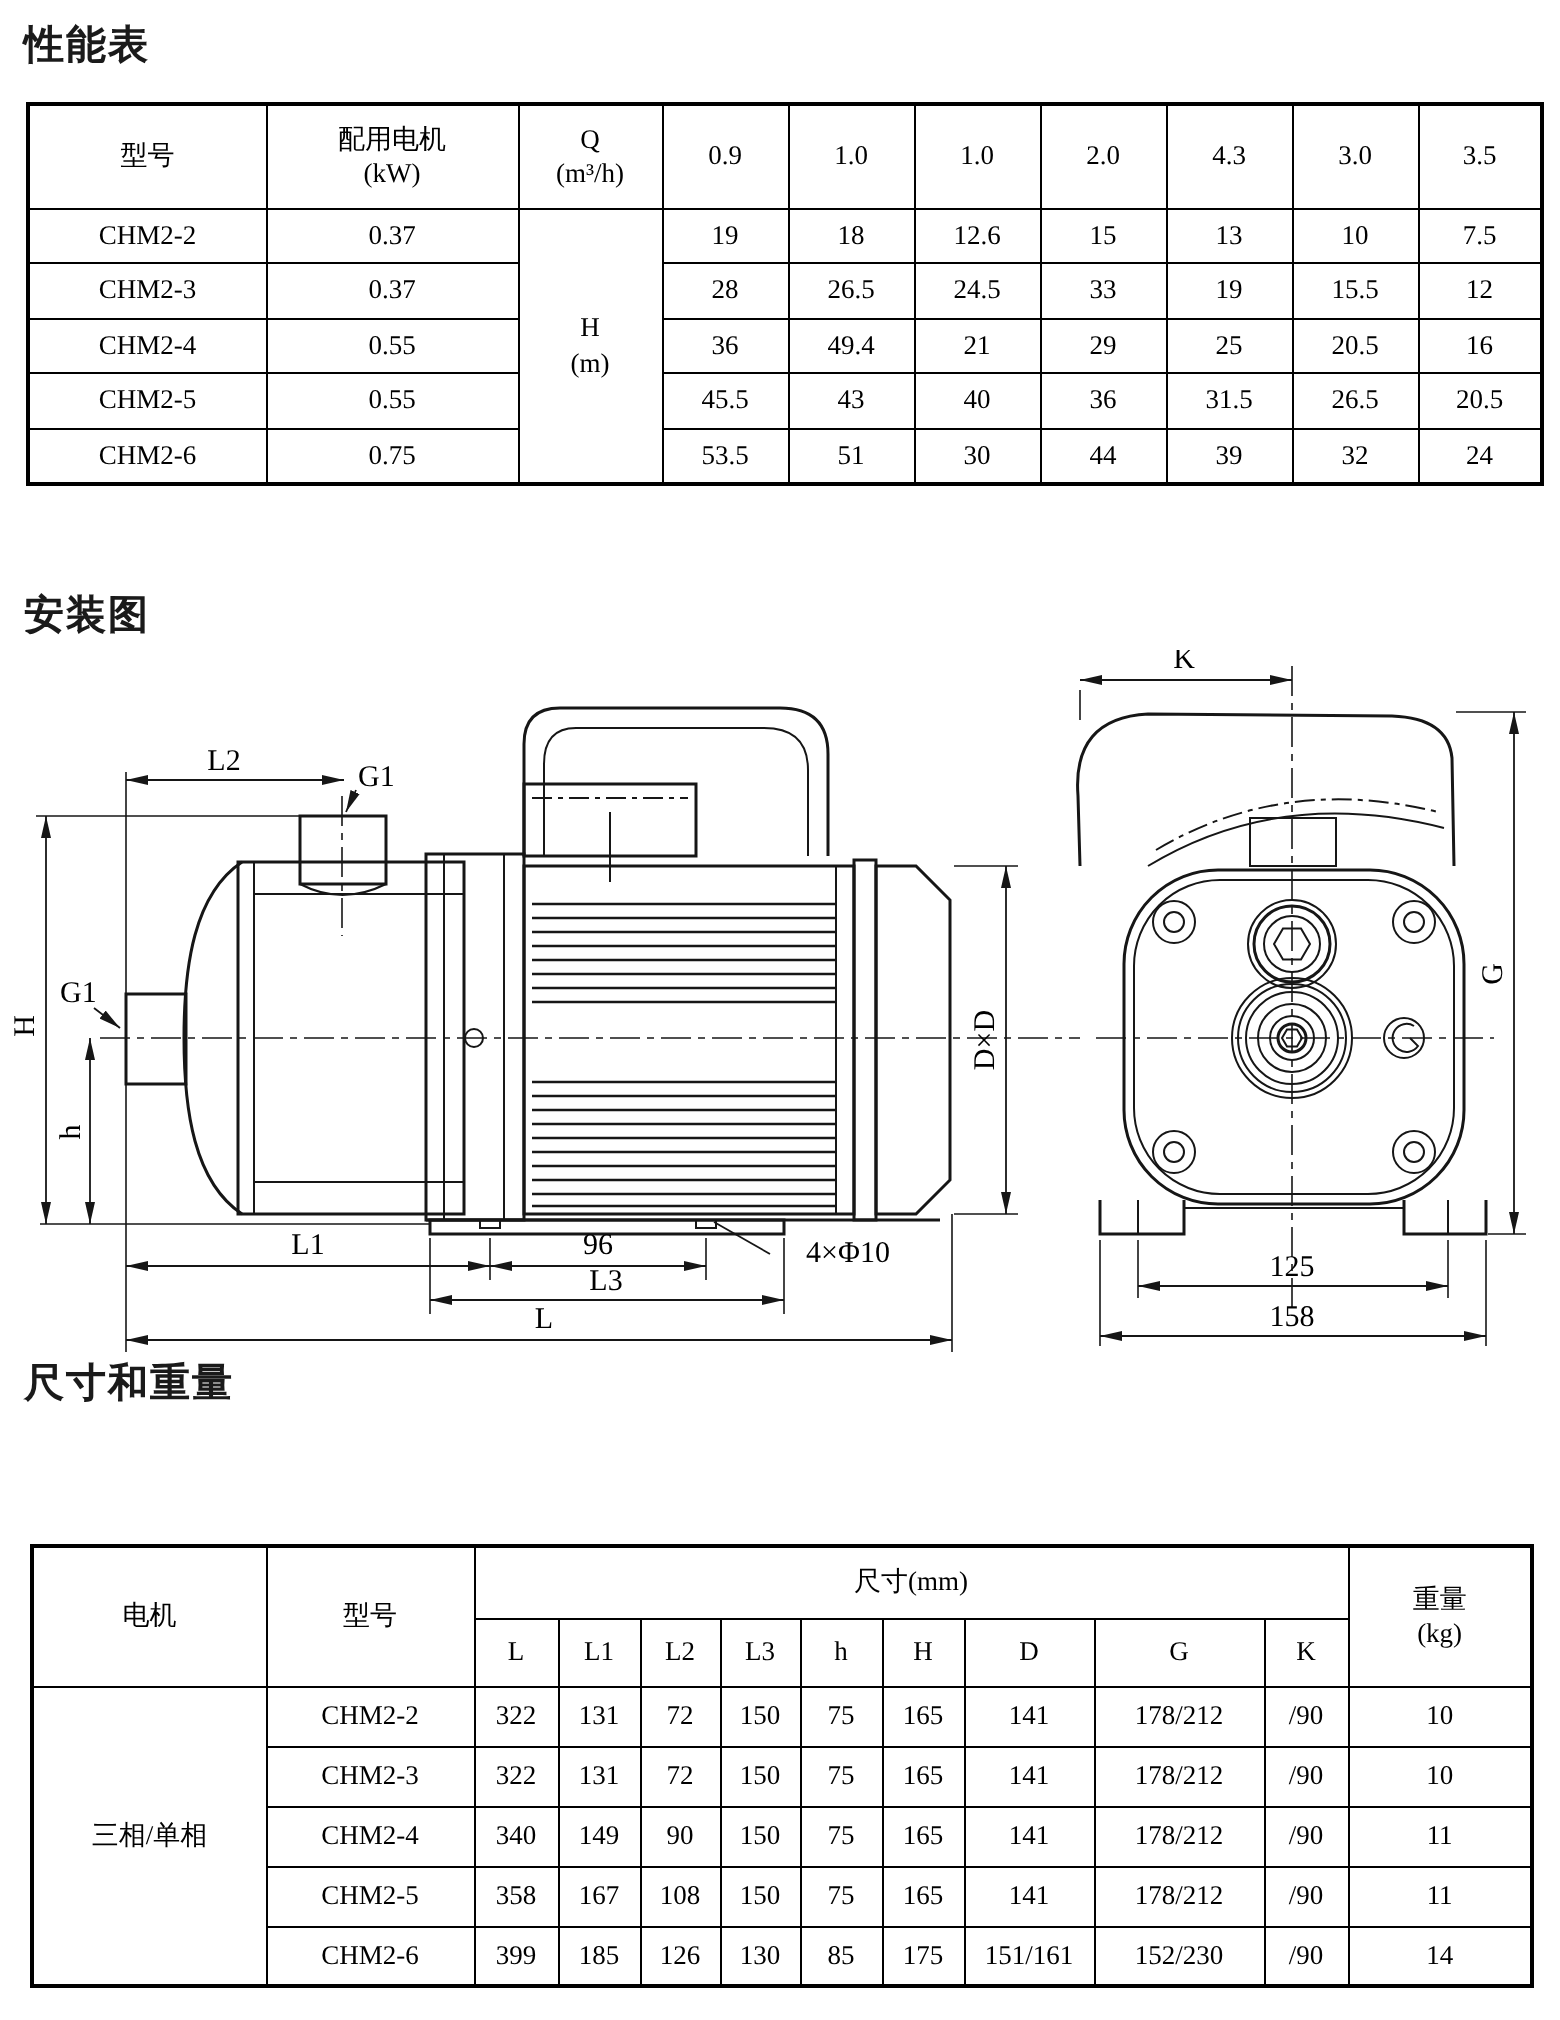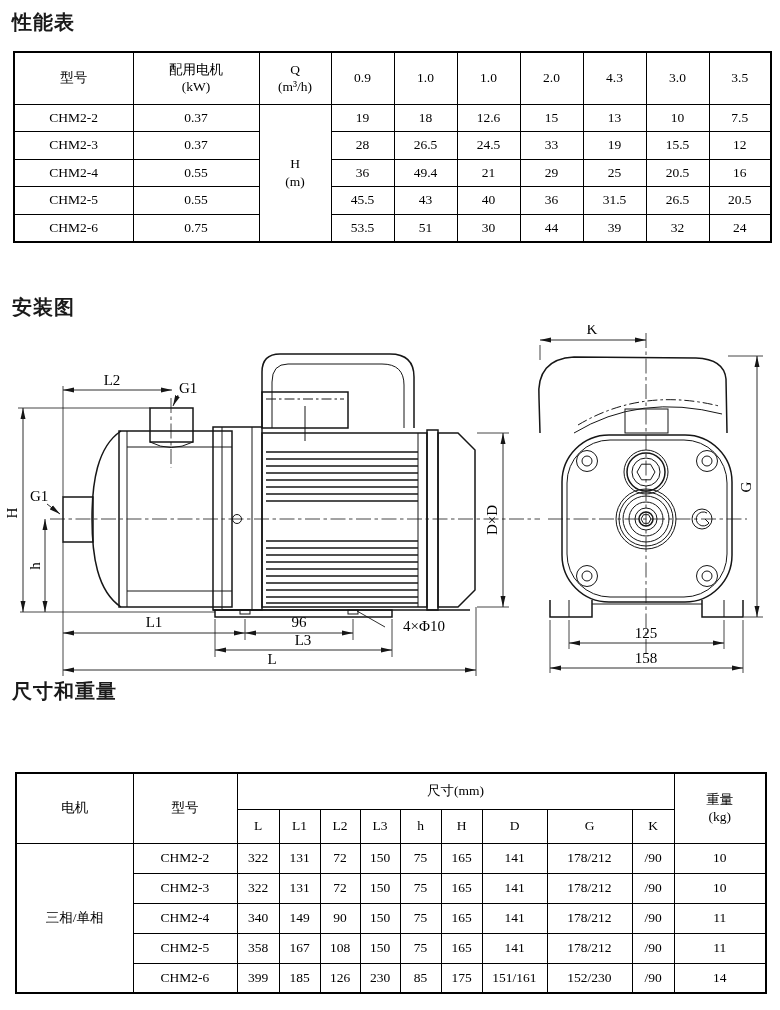--- a/index.html
+++ b/index.html
@@ -370,21 +370,21 @@
     <td>141</td>
     <td>178/212</td>
     <td>/90</td>
     <td>11</td>
   </tr>
   <tr style="height:30px;">
     <td>CHM2-6</td>
     <td>399</td>
     <td>185</td>
     <td>126</td>
-    <td>230</td>
+    <td>130</td>
     <td>85</td>
     <td>175</td>
     <td>151/161</td>
     <td>152/230</td>
     <td>/90</td>
     <td>14</td>
   </tr>
 </tbody>
   </table>
 

